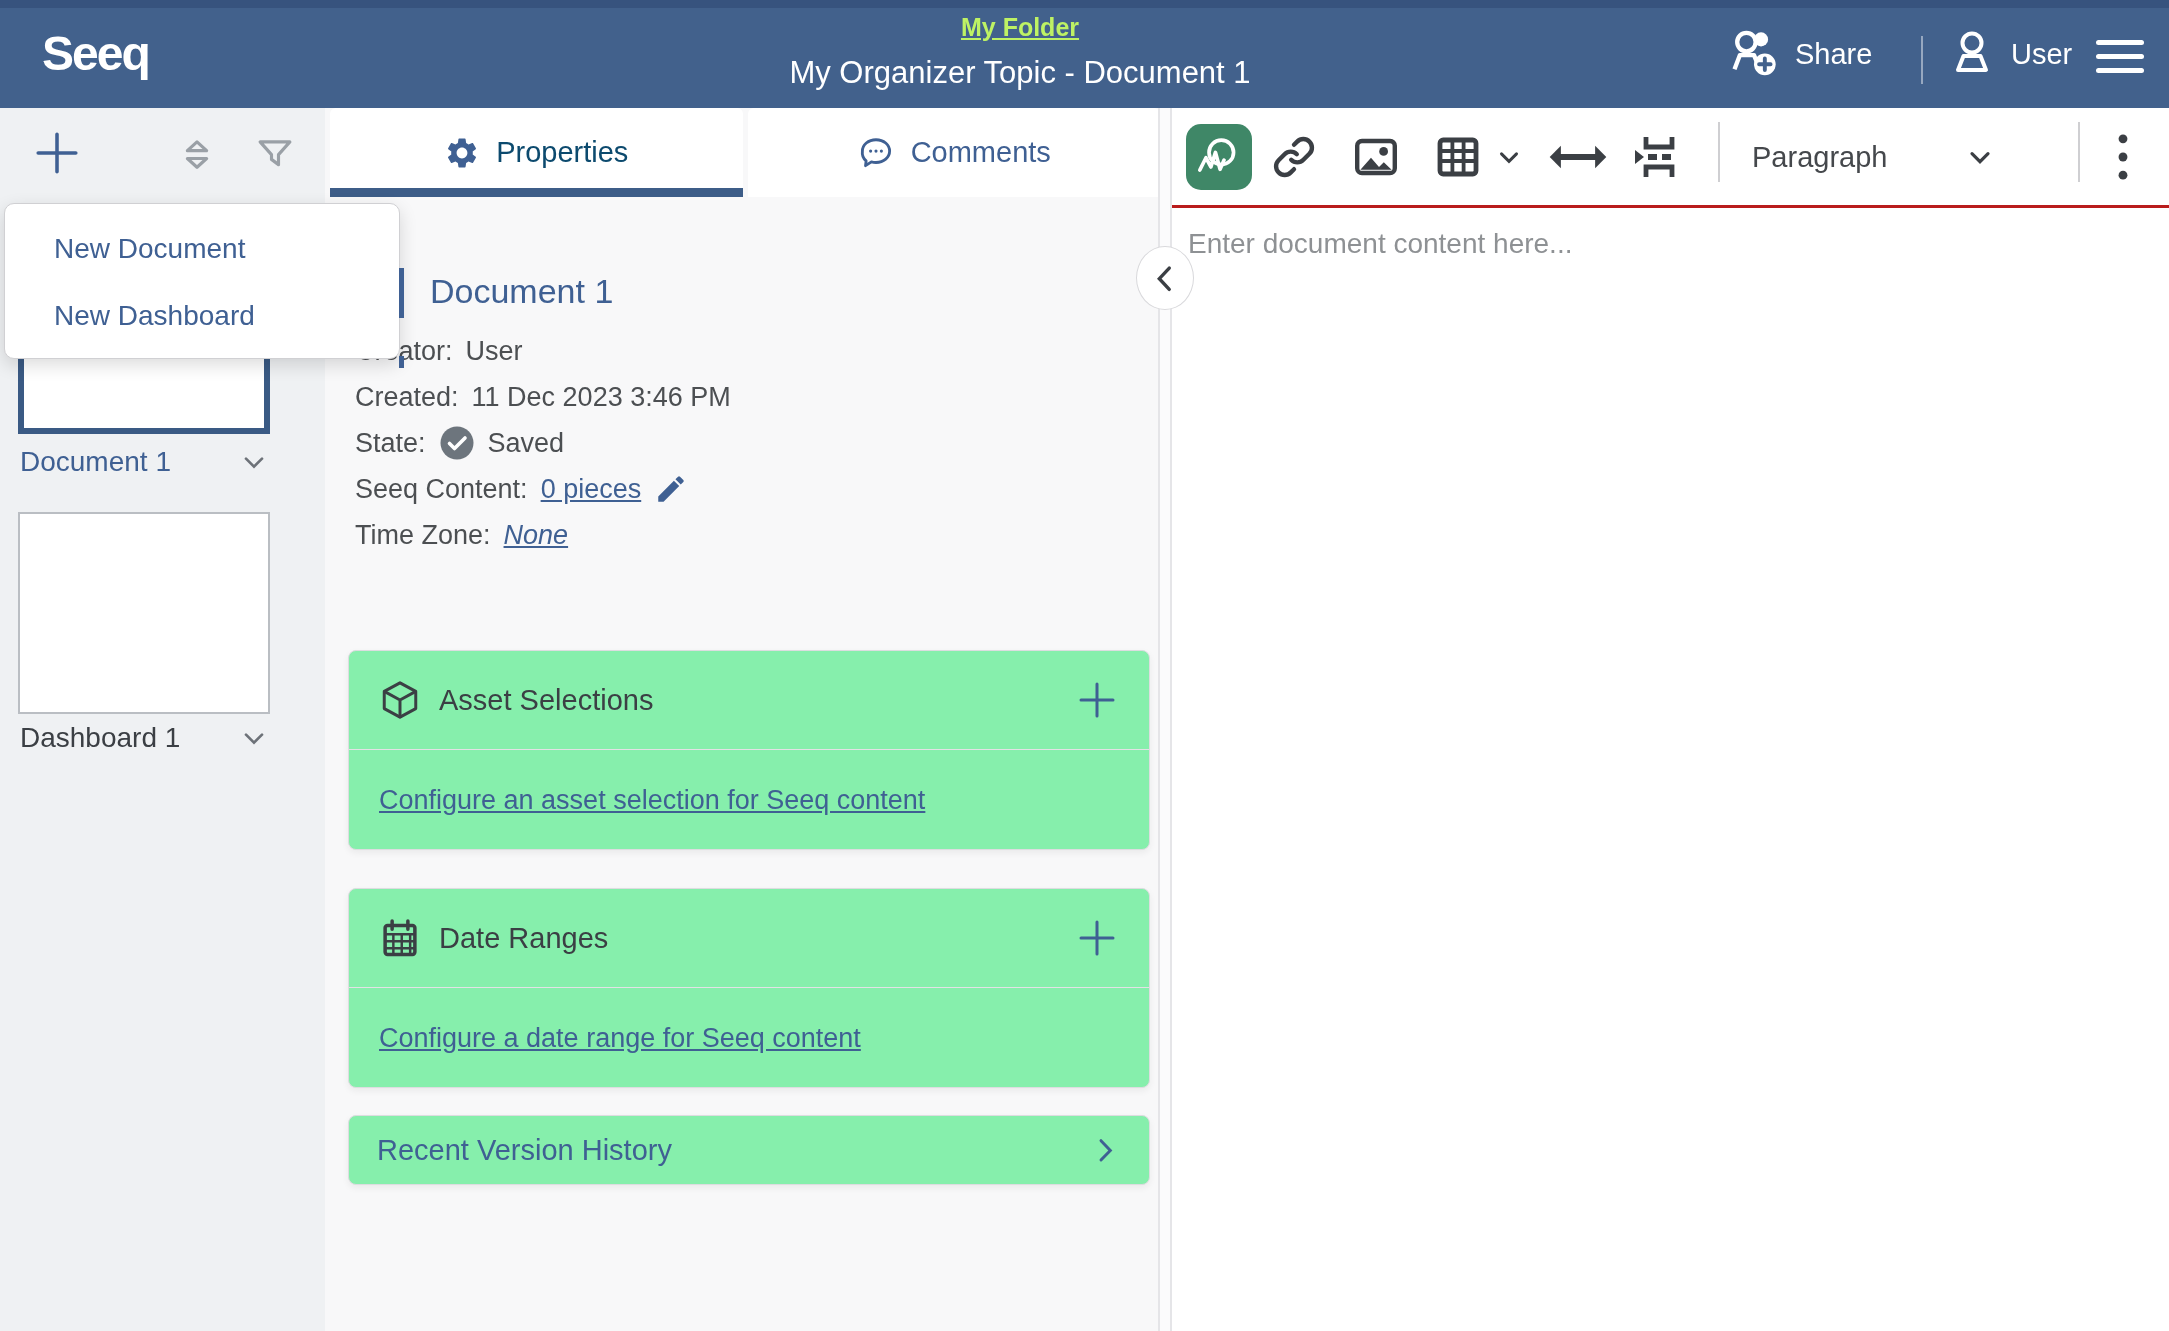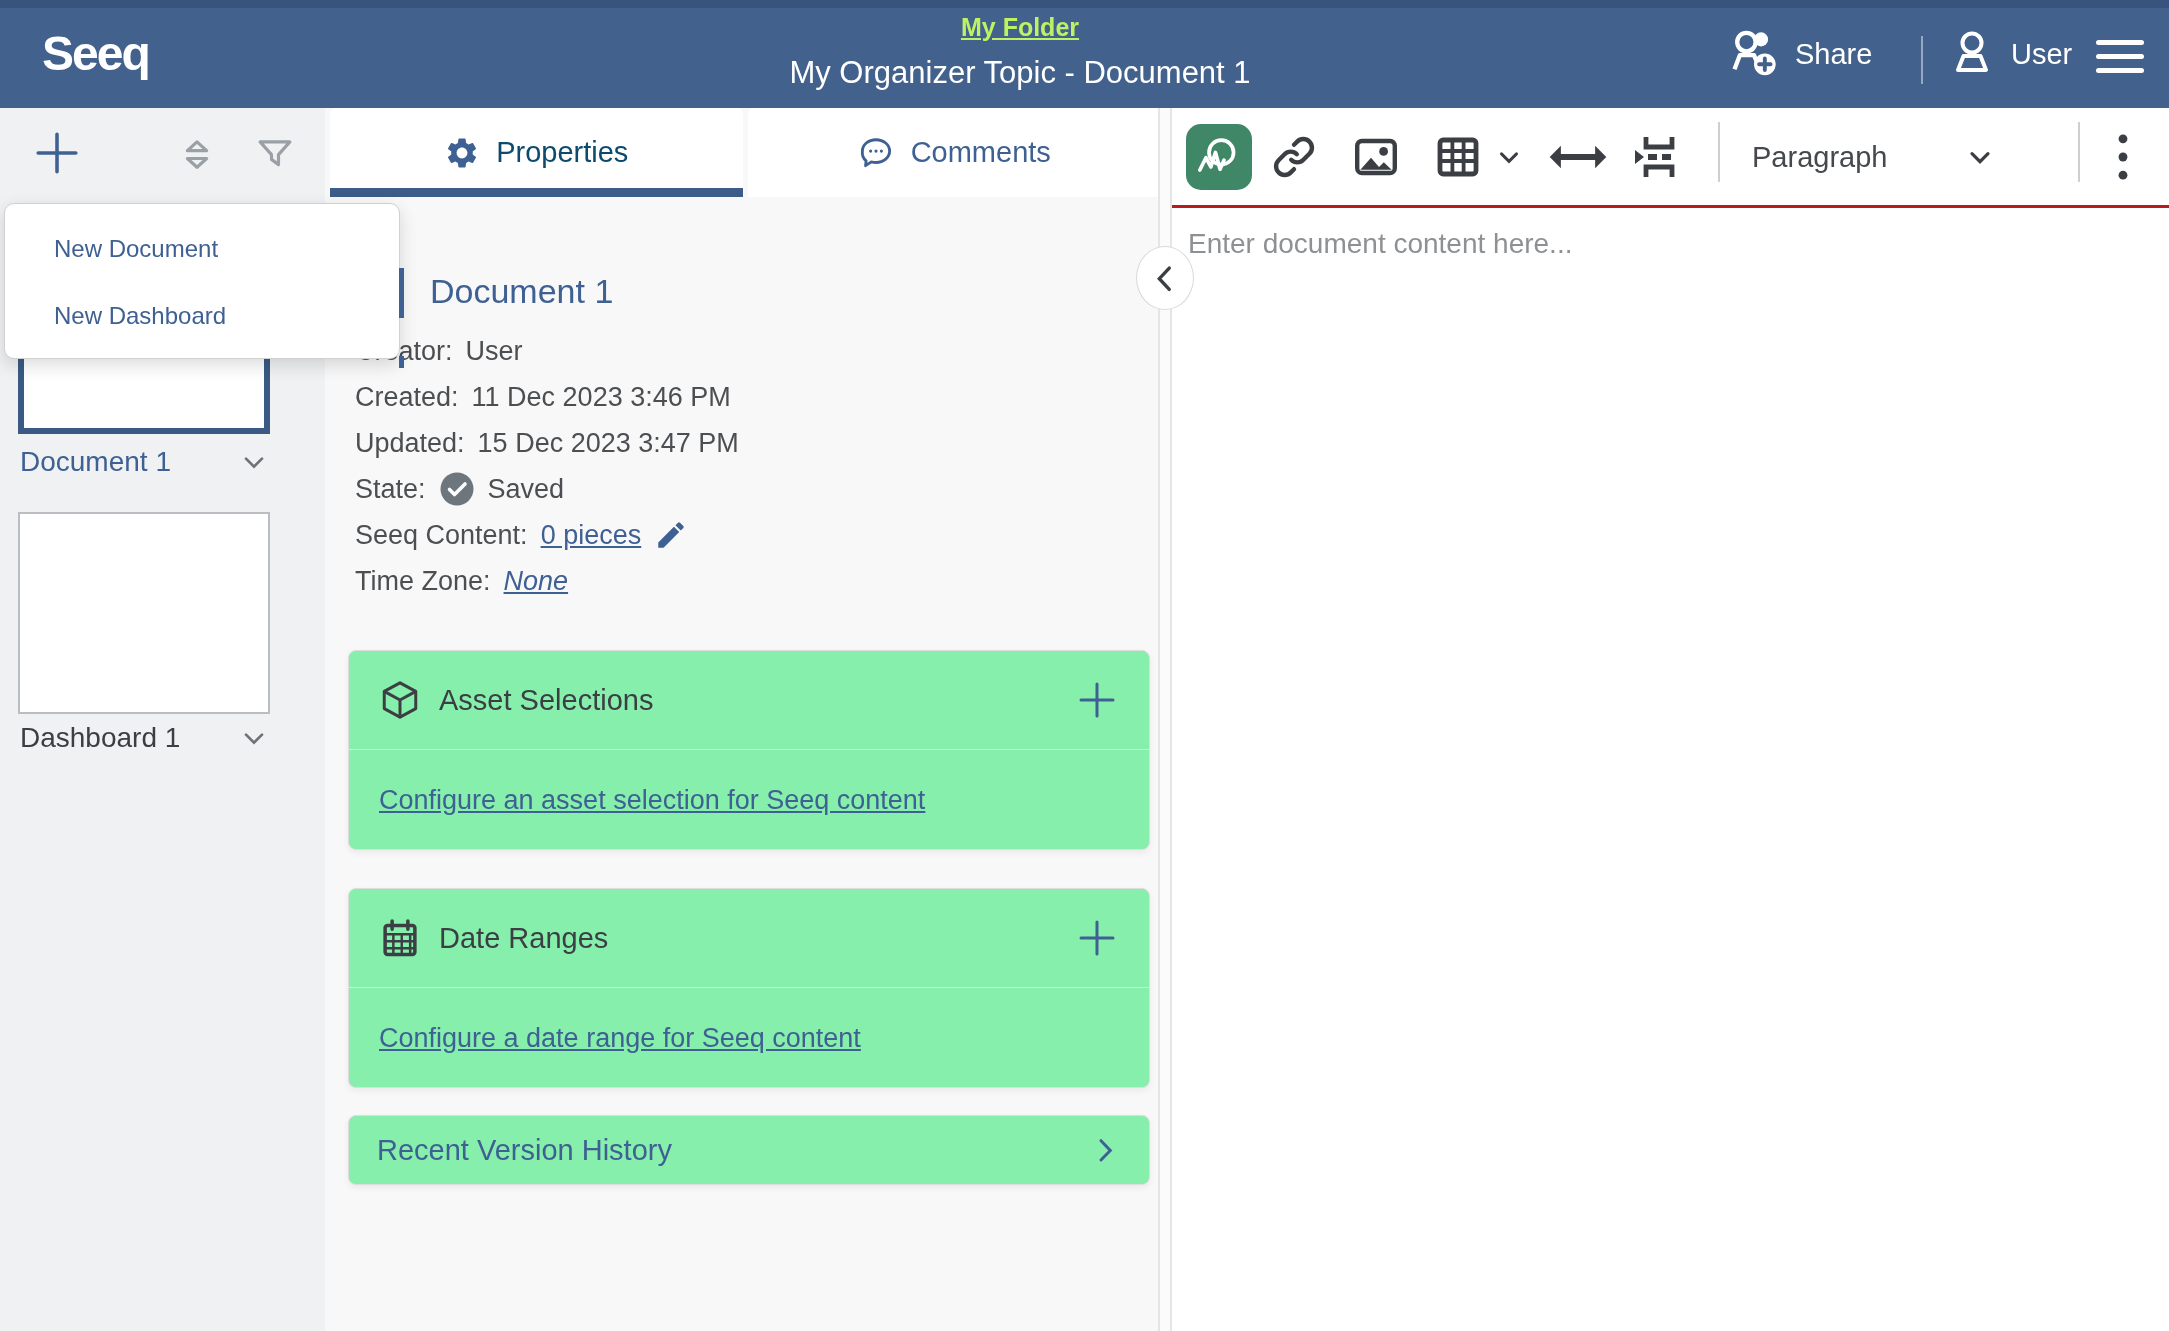--- a/index.html
+++ b/index.html
@@ -25,21 +25,21 @@
   .thumb { position:absolute; background:#ffffff; }
   .thumb-doc { left:18px; top:334px; width:252px; height:100px; border:6px solid #3a5a84; }
   .thumb-dash { left:18px; top:512px; width:252px; height:202px; border:2px solid #babec3; }
   .thumb-label-row { position:absolute; left:20px; width:250px; height:40px; display:flex; align-items:center; justify-content:space-between; }
   .thumb-label { font-size:28px; }
   .lbl-blue { color:#3f6093; }
   .lbl-dark { color:#3b3f44; }
 
   
   .dropdown { position:absolute; left:4px; top:203px; width:396px; height:156px; background:#ffffff; border:1px solid #d0d0d3; border-radius:10px; box-shadow:0 6px 18px rgba(0,0,0,0.14); z-index:30; padding-top:11px; }
-  .menu-item { height:67px; padding-left:49px; display:flex; align-items:center; font-size:24px; color:#3f6093; cursor:pointer;text-align:right; }
+  .menu-item { height:67px; padding-left:49px; display:flex; align-items:center; font-size:28px; color:#3f6093; cursor:pointer;text-align:right; }
 
   
   .middle { position:absolute; left:325px; top:108px; width:835px; height:1223px; background:#f8f8f9; }
   .tabrow { position:absolute; left:325px; top:108px; width:835px; height:89px; display:flex; gap:5px; padding-left:5px; }
   .tab { flex:1; background:#ffffff; border-radius:6px 6px 0 0; display:flex; align-items:center; justify-content:center; gap:16px; font-size:29px; position:relative; cursor:pointer; }
   .tab-active { color:#0c4a6e; }
   .tab-active::after { content:""; position:absolute; left:0; right:0; bottom:0; height:9px; background:#3d5d88; }
   .tab-inactive { color:#3f6093; }
 
   .cursor-bar { position:absolute; width:5px; background:#3f6093; z-index:40; }
@@ -192,24 +192,20 @@
   <div class="doc-title">Document 1</div>
 
   <div class="props">
     <div class="prop-row">
       <span>Creator:</span>
       <span>User</span>
     </div>
     <div class="prop-row">
       <span>Created:</span>
       <span>11 Dec 2023 3:46 PM</span>
-    </div>
-    <div class="prop-row">
-      <span>Updated:</span>
-      <span>15 Dec 2023 3:47 PM</span>
     </div>
     <div class="prop-row">
       <span>State:</span>
       <span>
         <svg width="36" height="36" viewBox="0 0 36 36">
           <circle cx="18" cy="18" r="16.5" fill="#6d757d"></circle>
           <path d="M10.5 18.5l5 5L26 13" fill="none" stroke="#ffffff" stroke-width="3.6" stroke-linecap="round" stroke-linejoin="round"></path>
         </svg>
       </span>
       <span>Saved</span>

